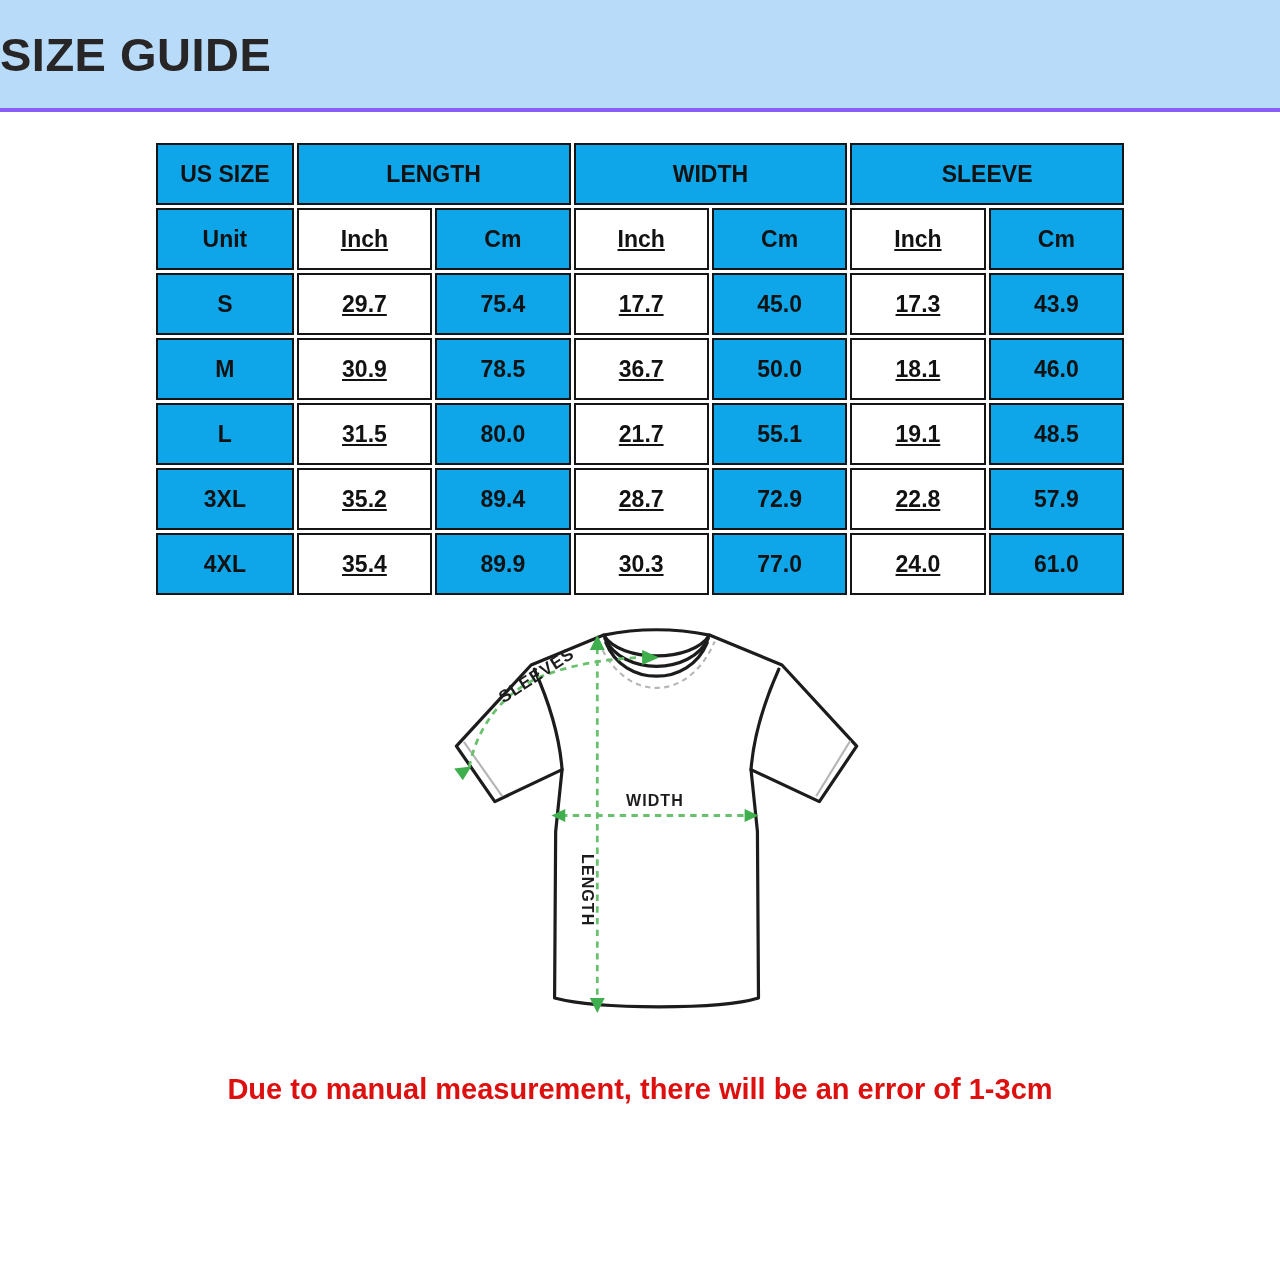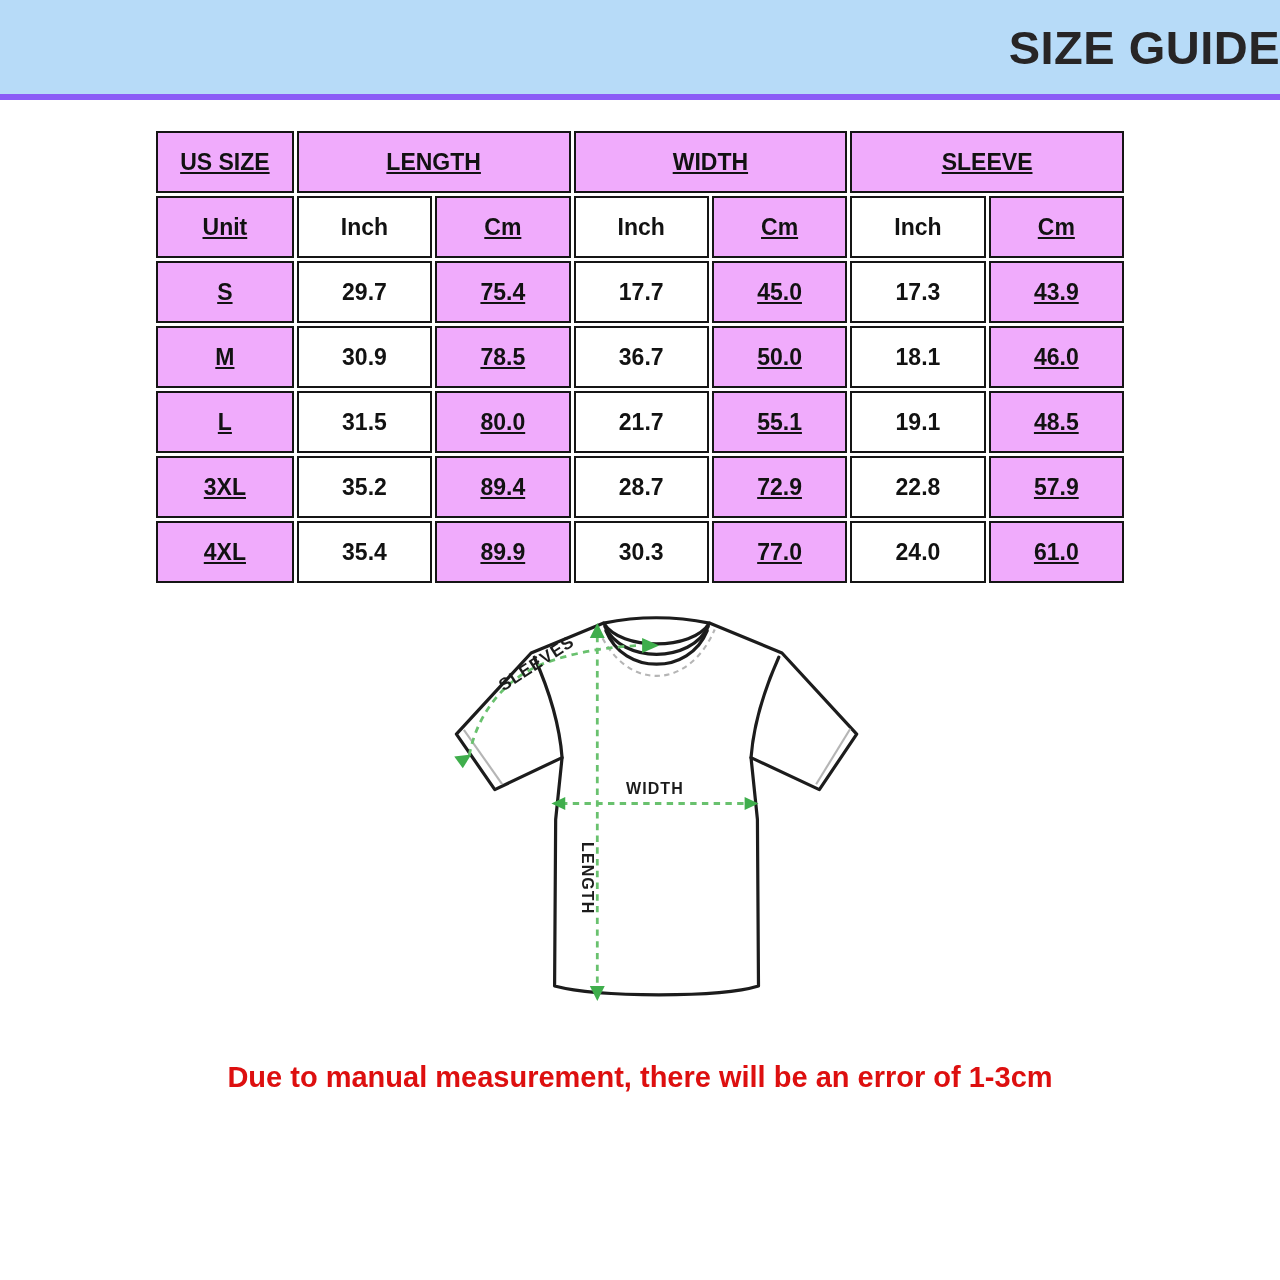--- a/index.html
+++ b/index.html
@@ -3,43 +3,43 @@
 <meta charset="utf-8">
 <style>
   html,body{margin:0;padding:0;background:#ffffff;}
   body{
     width:1280px;height:1280px;position:relative;overflow:hidden;
     font-family:"Liberation Sans","DejaVu Sans",sans-serif;
     -webkit-font-smoothing:antialiased;
   }
   
   .titlebar{
-    width:100%;height:100px;
-    display:flex;align-items:center;justify-content:flex-end;
-    border-bottom:6px solid #8b5cf6;
+    width:100%;height:112px;
+    display:flex;align-items:center;justify-content:flex-start;
+    border-bottom:4px solid #8b5cf6;
     box-sizing:border-box;
   }
   .titlebar h1{
     margin:0;font-size:47px;font-weight:800;letter-spacing:.5px;
     color:#272526;
   }
   
   .table-wrap{width:974px;margin:28px auto 0 auto;}
   table.sizes{
     width:100%;table-layout:fixed;
     border-collapse:separate;border-spacing:3px;
   }
   table.sizes th,table.sizes td{
     border:2px solid #151515;
     height:58px;text-align:center;vertical-align:middle;
     font-size:23px;font-weight:bold;color:#121212;
     padding:0;overflow:hidden;
   }
-  .c-gray{background:#f0abfc;text-decoration:underline;}
-  .c-white{background:#ffffff;}
+  .c-gray{background:#0ea5e9;}
+  .c-white{background:#ffffff;text-decoration:underline;}
   
   .diagram-wrap{width:470px;margin:20px auto 0 auto;}
   .diagram-wrap svg{display:block;}
   svg text{
     font-family:"Liberation Sans","DejaVu Sans",sans-serif;
     font-weight:bold;fill:#1c1c1c;
   }
   
   .note{
     margin-top:28px;text-align:center;

